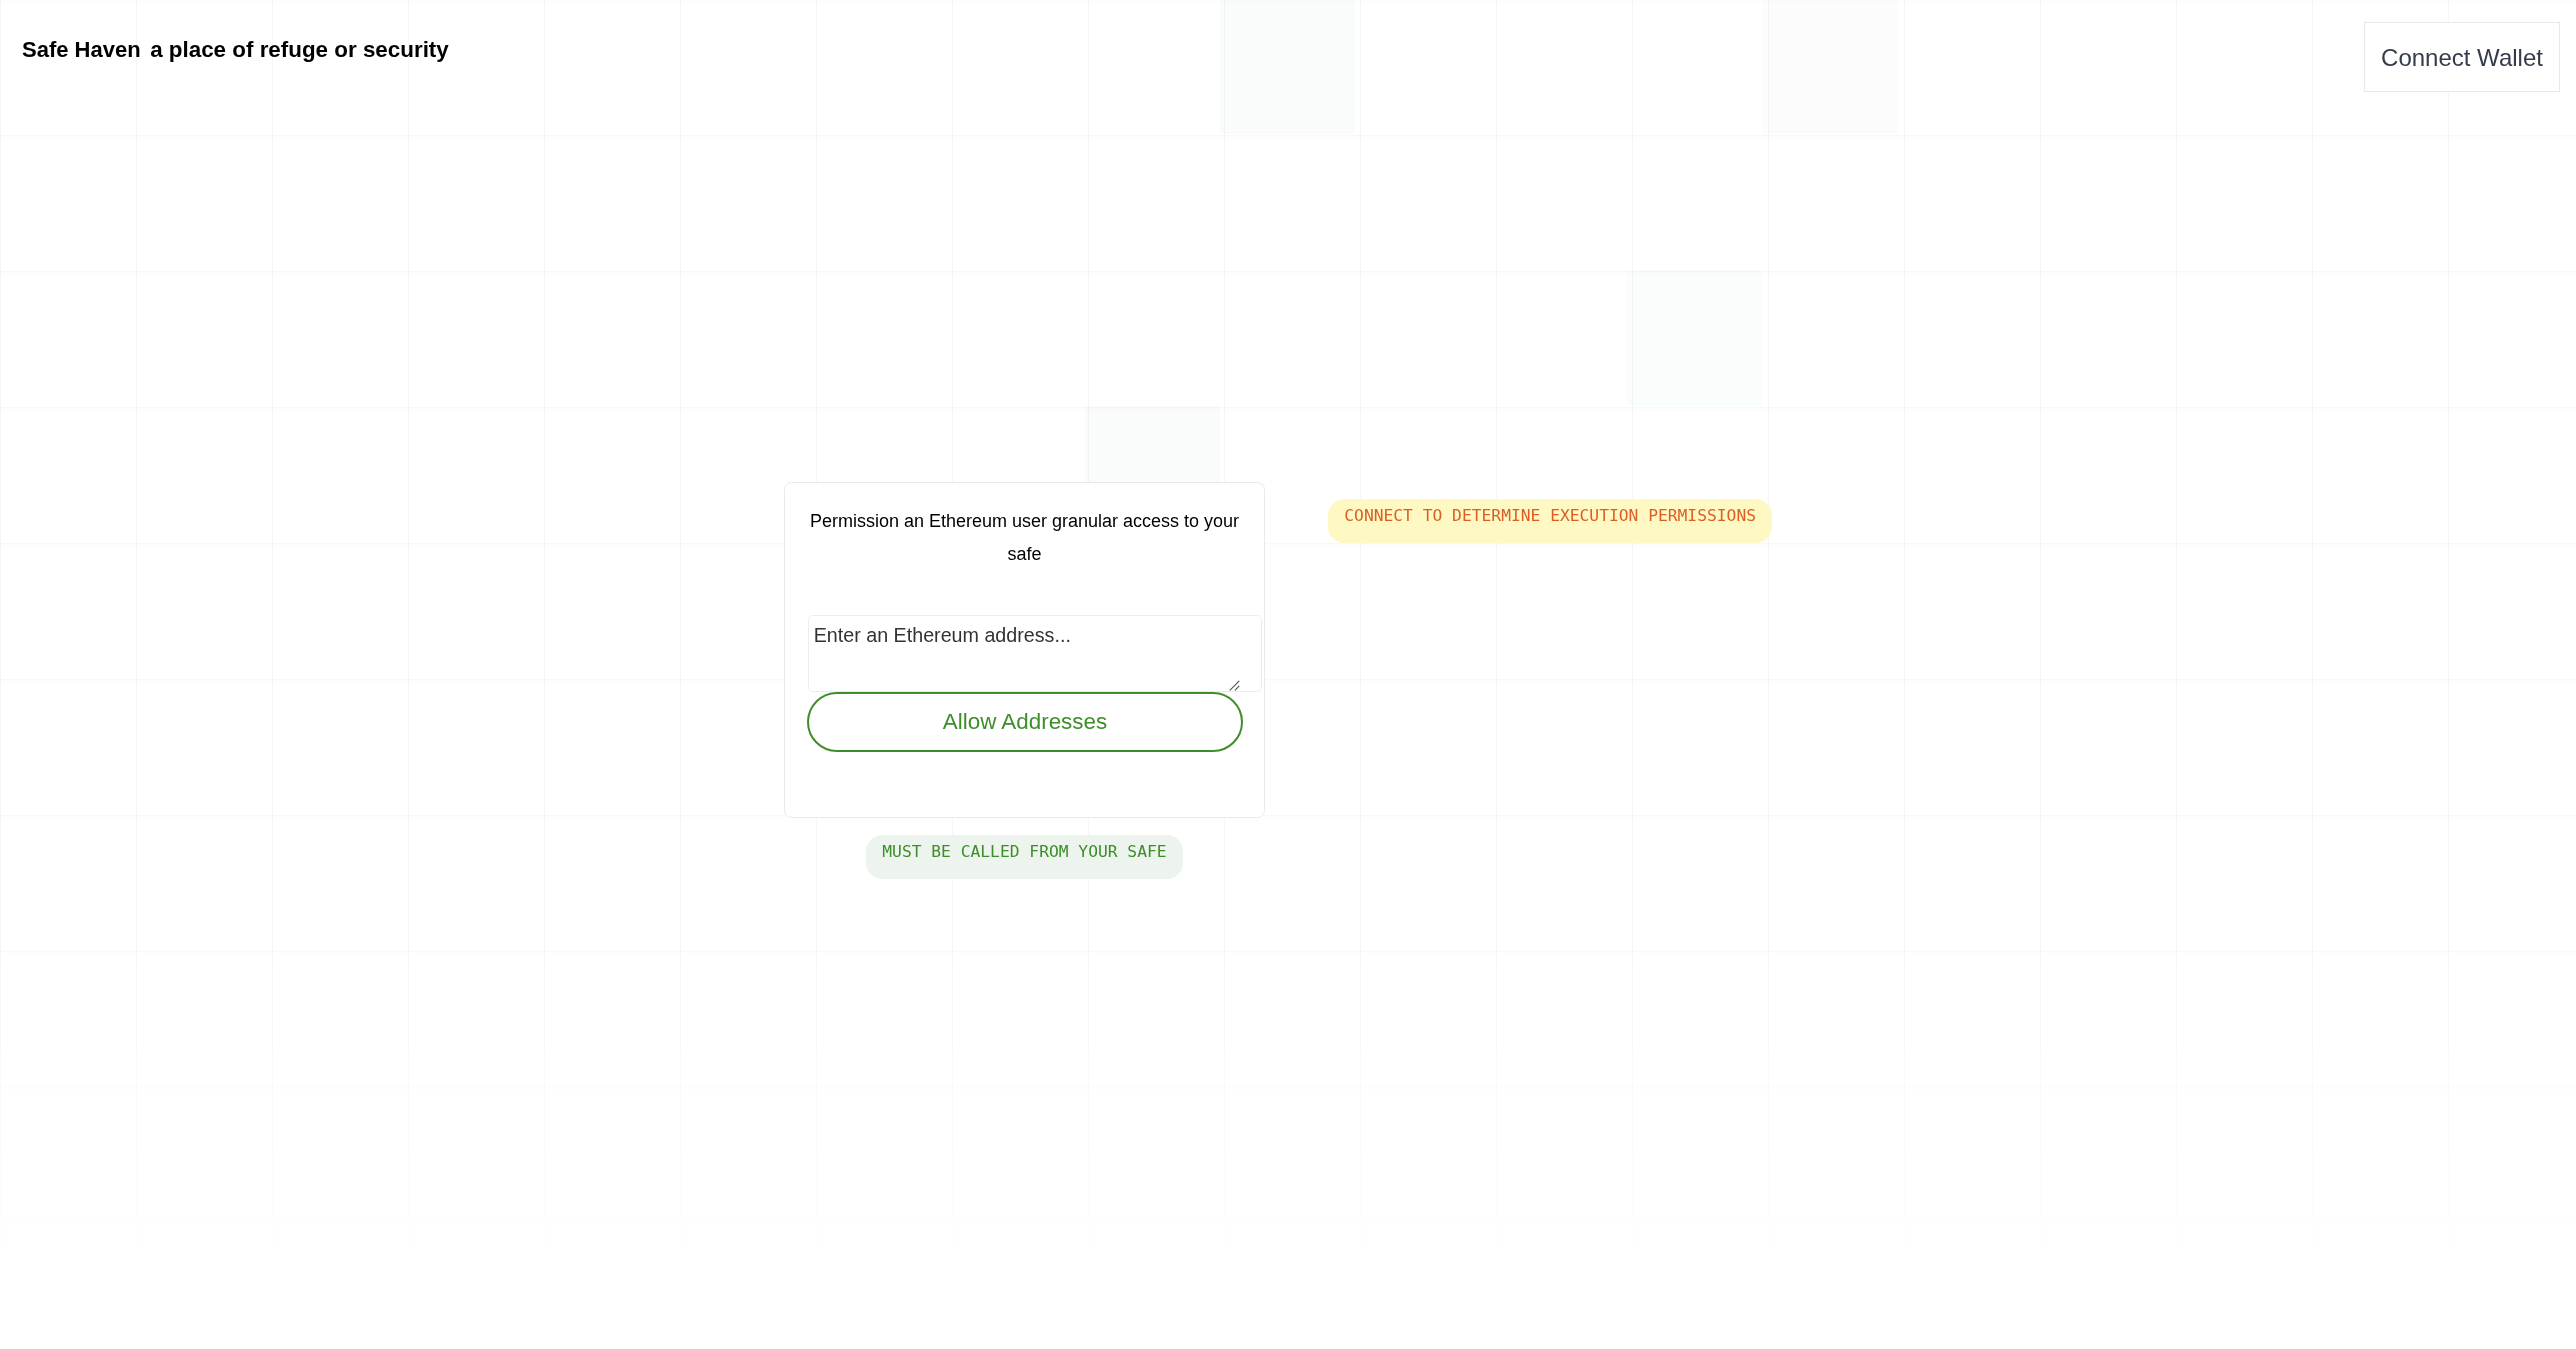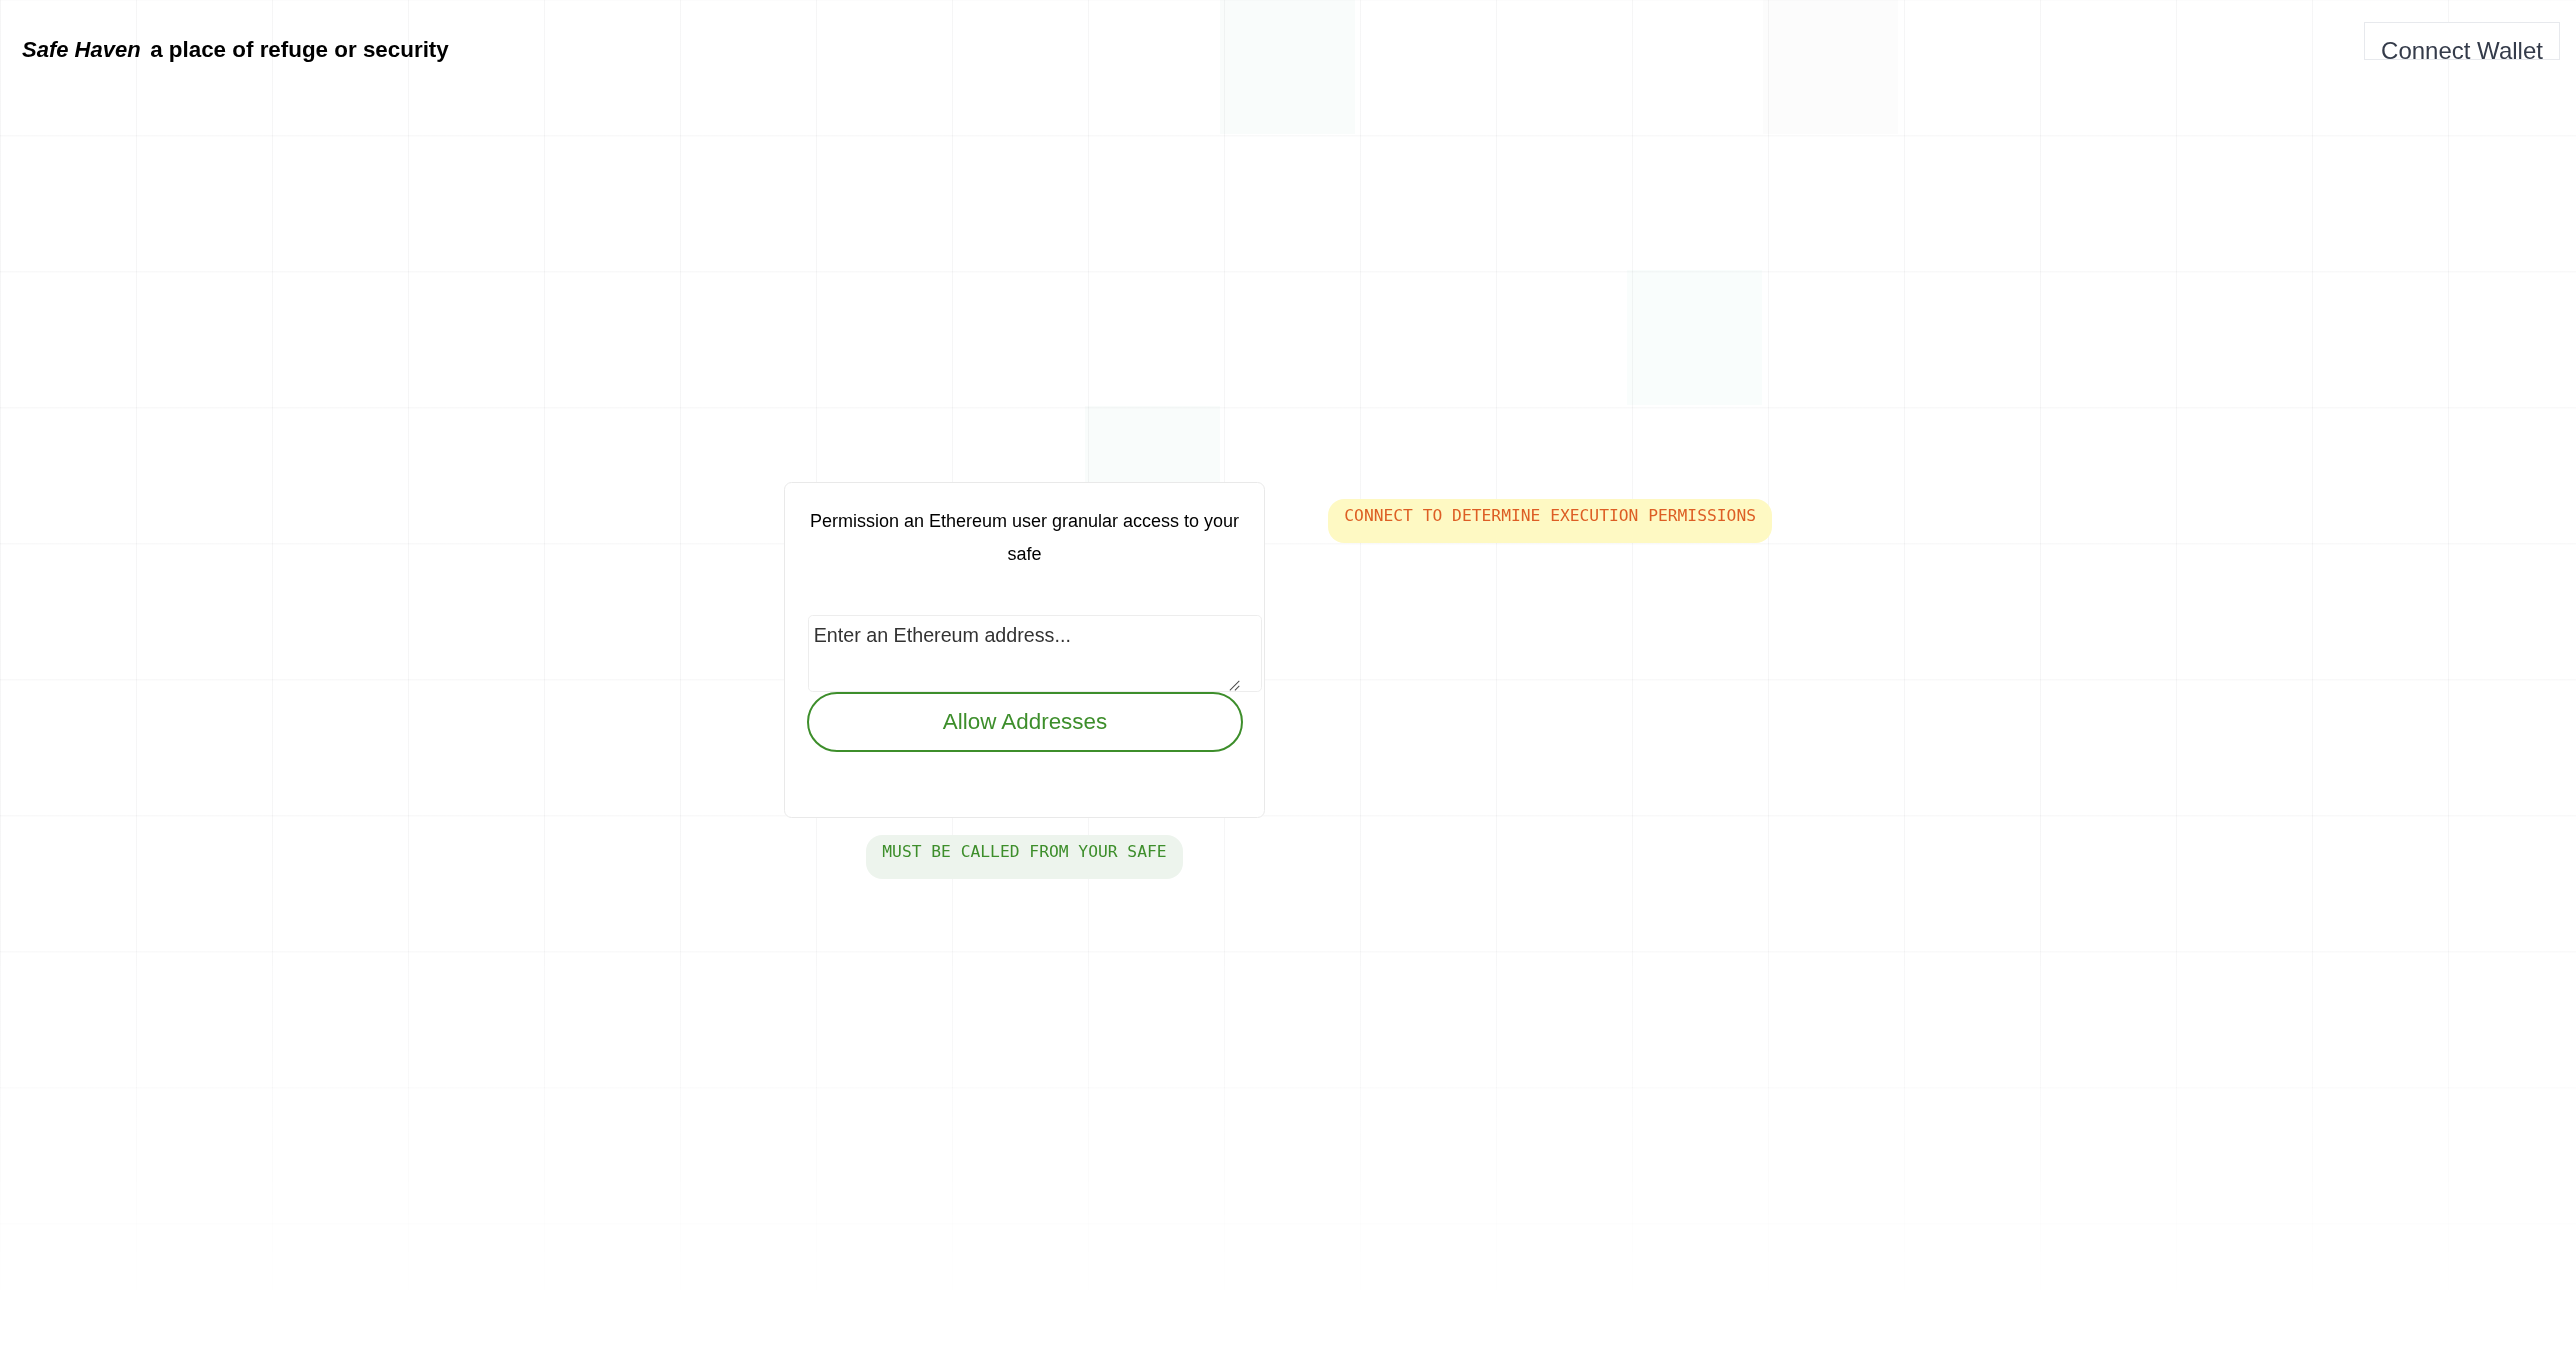--- a/index.html
+++ b/index.html
@@ -29,24 +29,24 @@
   #grid-tiles{position:absolute;left:0;top:0;width:2576px;height:1349px;pointer-events:none;}
   .tile{position:absolute;width:135px;height:135px;}
   .tile.t-green{background:rgba(70,175,125,0.033);}
   .tile.t-mint{background:rgba(60,190,170,0.030);}
   .tile.t-warm{background:rgba(170,165,150,0.030);}
 
   .app{position:absolute;left:0;top:0;width:2576px;height:1349px;will-change:transform;}
 
   
   .brand{position:absolute;left:22.4px;top:37px;white-space:nowrap;will-change:transform;}
-  .brand-name{font-weight:700;font-size:22px;color:#000;font-style:italic;}
+  .brand-name{font-weight:700;font-size:22px;color:#000;}
   .brand-tag{font-weight:700;font-size:22.4px;color:#000;margin-left:9.5px;}
   .connect-btn{
-    position:absolute;left:2364px;top:22px;width:196px;height:38px;
+    position:absolute;left:2364px;top:22px;width:196px;height:70px;
     border:0.7px solid #e7e9ed;background:#fff;
     font-family:"Liberation Sans",sans-serif;
     font-size:24px;color:#343b4a;line-height:55px;
     text-align:center;cursor:pointer;white-space:nowrap;padding:0;will-change:transform;
   }
 
   
   .panels{position:absolute;left:784px;top:482px;display:flex;gap:45px;will-change:transform;}
   .col{width:481px;display:flex;flex-direction:column;align-items:center;}
   .card{

